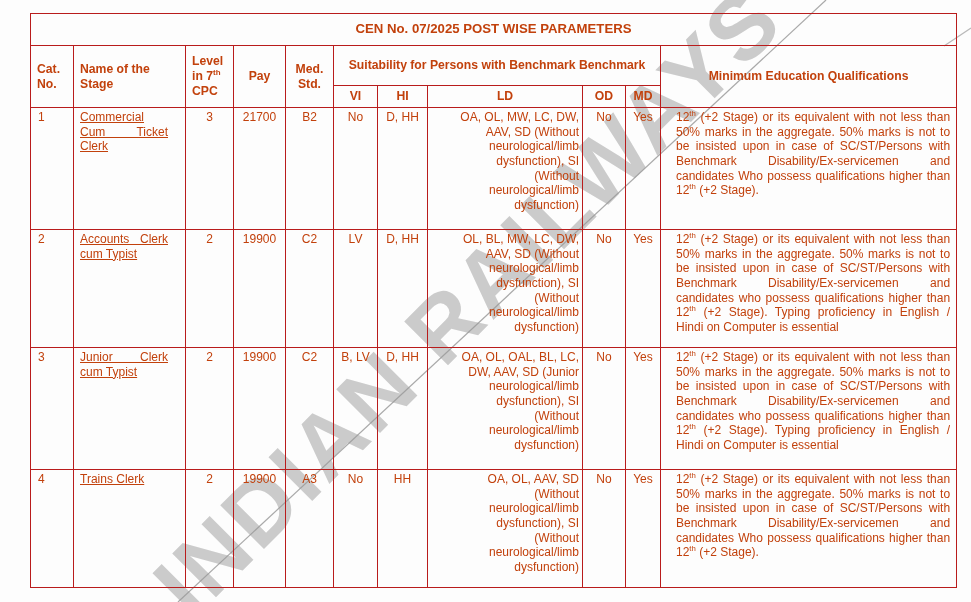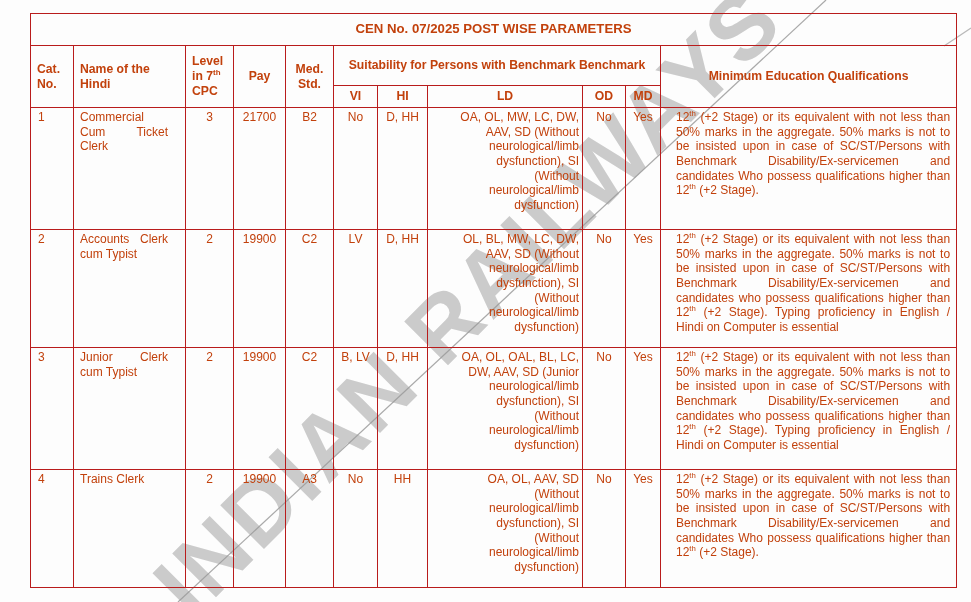--- a/index.html
+++ b/index.html
@@ -35,21 +35,21 @@
   tr.head-main{height:40px;margin-left:32px;}
   tr.head-sub{height:22px;}
   .params th{font-size:12.2px;font-weight:bold;vertical-align:middle;}
   th.hl{text-align:left;padding-left:6px;}
   th.hc{text-align:center;}
   .pre{white-space:pre-line;}
   tr.r1{height:122px;} tr.r2{height:118px;} tr.r3{height:122px;} tr.r4{height:118px;}
   .params td{vertical-align:top;}
   td.cell-c{text-align:center;padding-top:2px;}
   td.cell-catno{text-align:left;padding:2px 2px 0 7px;}
-  td.cell-name{text-align:justify;padding:2px 17px 0 6px;}
+  td.cell-name{text-align:justify;padding:2px 17px 0 6px;text-decoration:underline;}
   td.cell-ld{white-space:pre-line;text-align:right;padding:2px 3px 0 5px;}
   td.cell-qual{text-align:justify;padding:2px 6px 0 15px;}
   sup{font-size:.65em;line-height:0;vertical-align:super;}
 </style>
 </head>
 <body>
 
 <div class="page">
 
   <div class="watermark">INDIAN RAILWAYS</div>
@@ -76,21 +76,21 @@
 
     <tbody>
         <tr class="title-row">
       <td colspan="11">CEN No. 07/2025 POST WISE PARAMETERS</td>
     </tr>
 
     <tr class="head-main">
       <th rowspan="2" class="hl pre">Cat.
 No.</th>
       <th rowspan="2" class="hl pre">Name of the
-Hindi</th>
+Stage</th>
       <th rowspan="2" class="hl pre">Level
 in 7<sup>th</sup>
 CPC</th>
       <th rowspan="2" class="hc">Pay</th>
       <th rowspan="2" class="hc pre">Med.
 Std.</th>
       <th colspan="5" class="hc">Suitability for Persons with Benchmark Benchmark</th>
       <th rowspan="2" class="hc">Minimum Education Qualifications</th>
     </tr>
 

